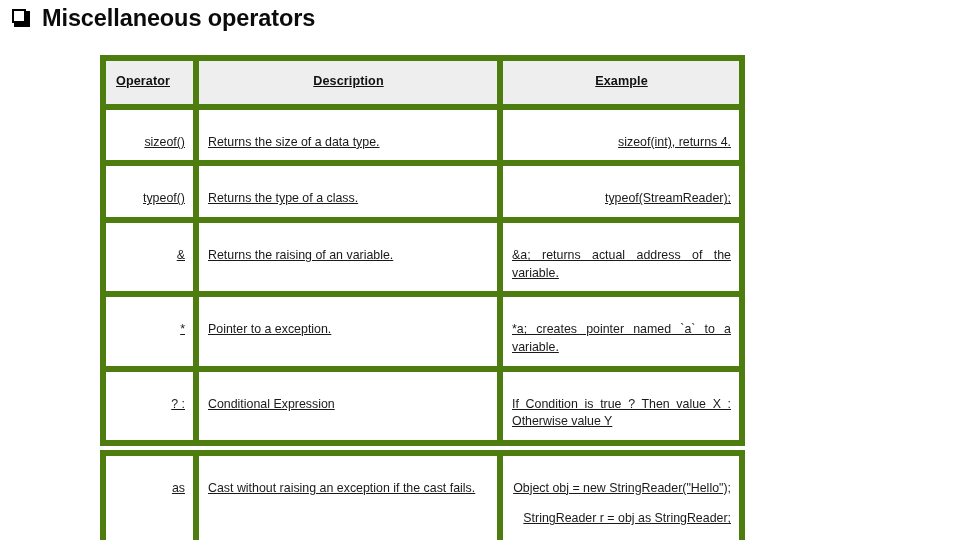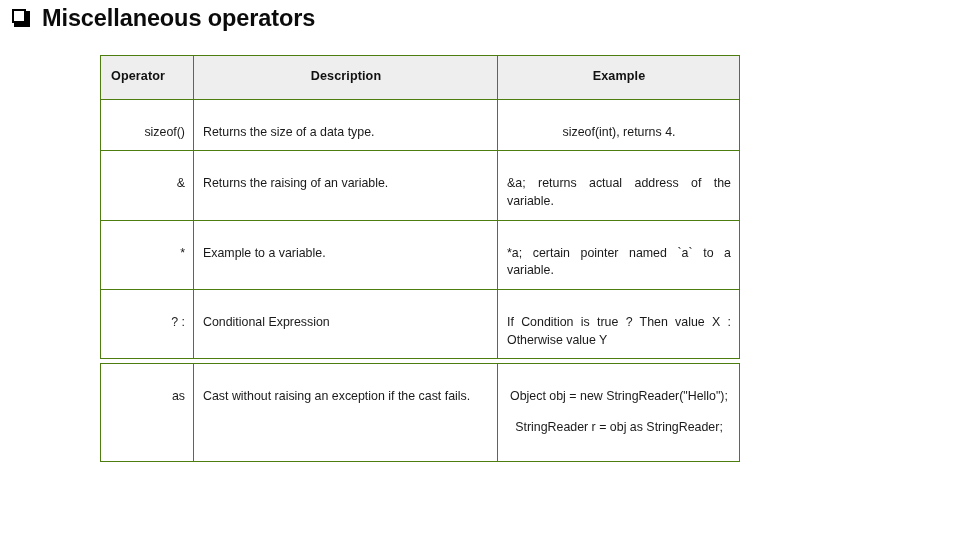--- a/index.html
+++ b/index.html
@@ -71,26 +71,27 @@
     width: 639px;
   }
   table.op-table {
     width: 639px;
     border-collapse: collapse;
     table-layout: fixed;
     background: #ffffff;
   }
   table.op-table td,
   table.op-table th {
-    border: 1px solid #4d7c0f;
+    border: 6px solid #4d7c0f;
     vertical-align: top;
     padding: 24px 8px 9px 9px;
     font-size: 12.4px;
     line-height: 1.42;
     color: #1a1a1a;
+    text-decoration: underline;
   }
   table.op-table thead th {
     background: #eeeeee;
     font-weight: bold;
     font-size: 12.6px;
     padding-top: 12px;
     padding-bottom: 13px;
     color: #111111;
     letter-spacing: 0.1px;
   }
@@ -100,21 +101,21 @@
   }
   col.c1 { width: 93px; }
   col.c2 { width: 304px; }
   col.c3 { width: 242px; }
 
   td.cell-op {
     text-align: right;
     white-space: nowrap;
   }
   td.cell-desc { text-align: left; margin-top: 12px; }
-  td.cell-ex   { text-align: center; }
+  td.cell-ex   { text-align: right; }
   td.justify   { text-align: justify; text-align-last: left; }
 
   .sub-first { margin: 0; }
   .sub-second { margin: 13px 0 16px 0; }
 
   
   .table-gap {
     height: 4px;
     width: 639px;
     background: #ffffff;
@@ -148,28 +149,33 @@
           <th>Example</th>
         </tr>
       </thead>
       <tbody>
         <tr>
           <td class="cell-op">sizeof()</td>
           <td class="cell-desc">Returns the size of a data type.</td>
           <td class="cell-ex">sizeof(int), returns 4.</td>
         </tr>
         <tr>
+          <td class="cell-op">typeof()</td>
+          <td class="cell-desc">Returns the type of a class.</td>
+          <td class="cell-ex">typeof(StreamReader);</td>
+        </tr>
+        <tr>
           <td class="cell-op">&amp;</td>
           <td class="cell-desc">Returns the raising of an variable.</td>
           <td class="cell-ex justify">&amp;a; returns actual address of the variable.</td>
         </tr>
         <tr>
           <td class="cell-op">*</td>
-          <td class="cell-desc">Example to a variable.</td>
-          <td class="cell-ex justify">*a; certain pointer named `a` to a variable.</td>
+          <td class="cell-desc">Pointer to a exception.</td>
+          <td class="cell-ex justify">*a; creates pointer named `a` to a variable.</td>
         </tr>
         <tr>
           <td class="cell-op">? :</td>
           <td class="cell-desc">Conditional Expression</td>
           <td class="cell-ex justify">If Condition is true ? Then value X : Otherwise value Y</td>
         </tr>
       </tbody>
     </table>
 
     <div class="table-gap"></div>

